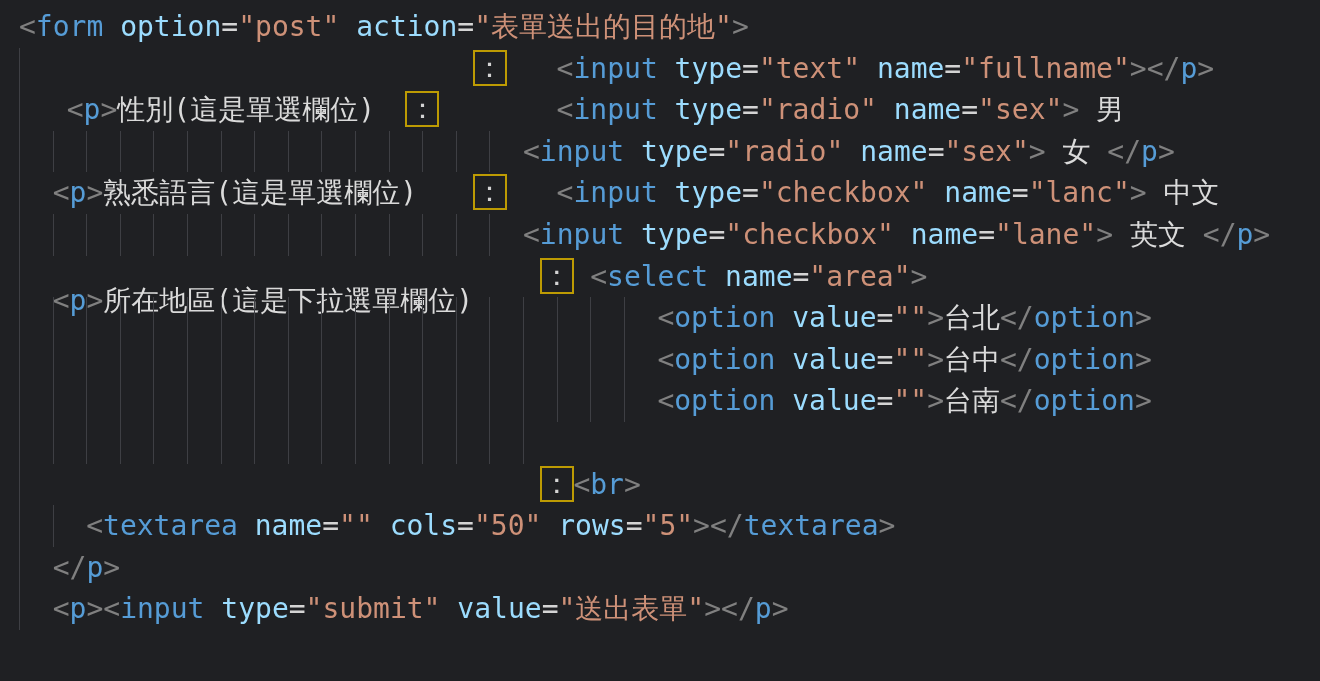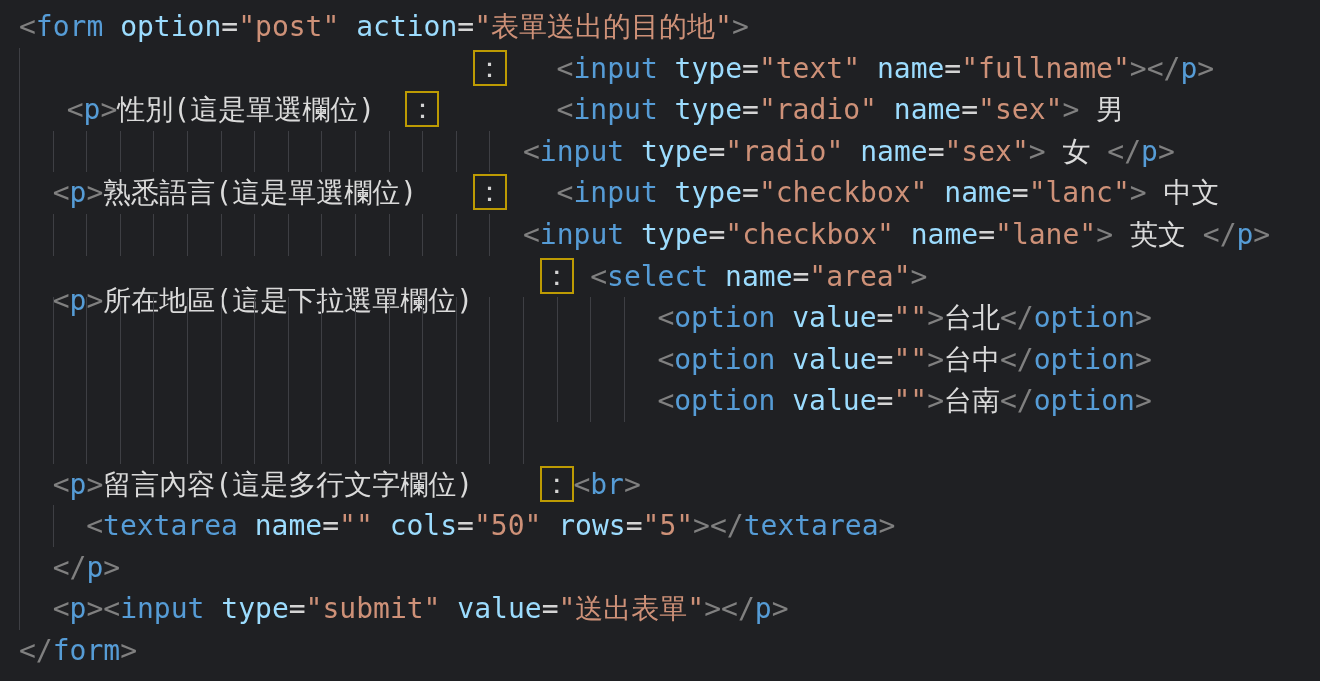--- a/index.html
+++ b/index.html
@@ -193,33 +193,29 @@
       <span class="guide" style="left: 321.4px;"></span>
       <span class="guide" style="left: 355px;"></span>
       <span class="guide" style="left: 388.6px;"></span>
       <span class="guide" style="left: 422.2px;"></span>
       <span class="guide" style="left: 455.8px;"></span>
       <span class="guide" style="left: 489.4px;"></span>
       <span class="guide" style="left: 523px;"></span>
     </div>
     <div class="line" style="height: 41.6px;">
       <span class="guide" style="left: 19px;"></span>
-      <span class="seg" style="left: 19px; line-height: 41.6px;"><span class="c-w">  </span><span class="c-p">&lt;</span><span class="c-t">p</span><span class="c-p">&gt;</span><span class="c-x">留言內容(這是多行文字欄位)</span></span>
       <span class="seg" style="left: 539.8px; line-height: 41.6px;"><span class="boxed">：</span></span>
       <span class="seg" style="left: 573.4px; line-height: 41.6px;"><span class="c-p">&lt;</span><span class="c-t">br</span><span class="c-p">&gt;</span></span>
     </div>
     <div class="line" style="height: 41.6px;">
       <span class="guide" style="left: 19px;"></span>
       <span class="guide" style="left: 52.6px;"></span>
       <span class="seg" style="left: 86.2px; line-height: 41.6px;"><span class="c-p">&lt;</span><span class="c-t">textarea</span><span class="c-a"> name</span><span class="c-e">=</span><span class="c-s">""</span><span class="c-a"> cols</span><span class="c-e">=</span><span class="c-s">"50"</span><span class="c-a"> rows</span><span class="c-e">=</span><span class="c-s">"5"</span><span class="c-p">&gt;&lt;/</span><span class="c-t">textarea</span><span class="c-p">&gt;</span></span>
     </div>
     <div class="line" style="height: 41.6px;">
       <span class="guide" style="left: 19px;"></span>
       <span class="seg" style="left: 19px; line-height: 41.6px;"><span class="c-w">  </span><span class="c-p">&lt;/</span><span class="c-t">p</span><span class="c-p">&gt;</span></span>
     </div>
     <div class="line" style="height: 41.6px;">
       <span class="guide" style="left: 19px;"></span>
       <span class="seg" style="left: 19px; line-height: 41.6px;"><span class="c-w">  </span><span class="c-p">&lt;</span><span class="c-t">p</span><span class="c-p">&gt;&lt;</span><span class="c-t">input</span><span class="c-a"> type</span><span class="c-e">=</span><span class="c-s">"submit"</span><span class="c-a"> value</span><span class="c-e">=</span><span class="c-s">"送出表單"</span><span class="c-p">&gt;&lt;/</span><span class="c-t">p</span><span class="c-p">&gt;</span></span>
-    </div>
-    <div class="line" style="height: 41.6px;">
-      <span class="seg" style="left: 19px; line-height: 41.6px;"><span class="c-p">&lt;/</span><span class="c-t">form</span><span class="c-p">&gt;</span></span>
     </div>
   </div>
 
 </body></html>

